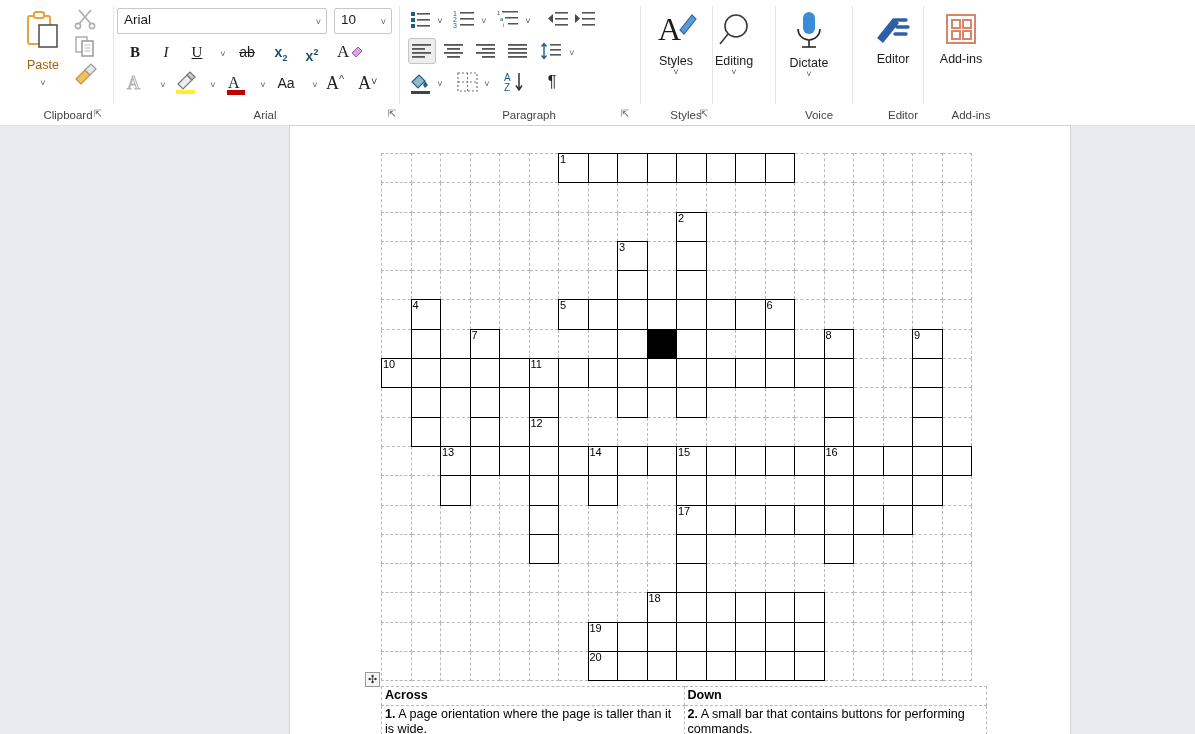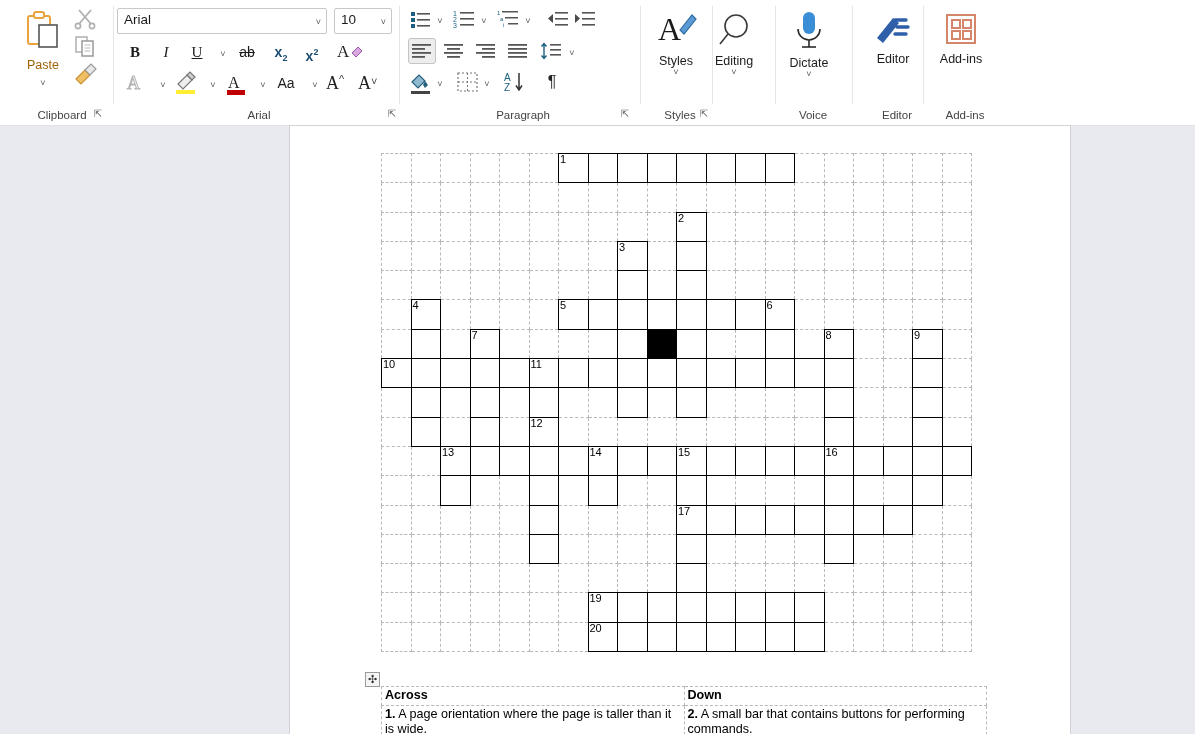--- a/index.html
+++ b/index.html
@@ -16,21 +16,21 @@
   #ribbon {
     position: absolute; left: 0; top: 0;
     width: 1195px; height: 126px;
     background: #ffffff;
     border-bottom: 1px solid #e2e2e2;
   }
   .rgroup {
     position: absolute; top: 0; height: 126px;
   }
   .rgroup-label {
-    position: absolute; bottom: 5px; left: 4px; width: 100%;
+    position: absolute; bottom: 5px; left: 10px; width: 100%;
     text-align: center; font-size: 11.5px; color: #444444;
     white-space: nowrap;
   }
   .rsep {
     position: absolute; top: 6px; width: 1px; height: 98px;
     background: #e6e6e6;
   }
   .dlauncher {
     position: absolute; bottom: 6px;
     width: 12px; height: 12px;
@@ -842,20 +842,44 @@
               <td></td>
               <td></td>
               <td></td>
               <td></td>
               <td></td>
               <td class="on"></td>
               <td></td>
               <td></td>
               <td></td>
               <td></td>
+              <td></td>
+              <td></td>
+              <td></td>
+              <td></td>
+              <td></td>
+            </tr>
+            <tr>
+              <td></td>
+              <td></td>
+              <td></td>
+              <td></td>
+              <td></td>
+              <td></td>
+              <td></td>
+              <td></td>
+              <td></td>
+              <td class="on">
+                <span class="num">18</span>
+              </td>
+              <td class="on"></td>
+              <td class="on"></td>
+              <td class="on"></td>
+              <td class="on"></td>
+              <td class="on"></td>
               <td></td>
               <td></td>
               <td></td>
               <td></td>
               <td></td>
             </tr>
             <tr>
               <td></td>
               <td></td>
               <td></td>

